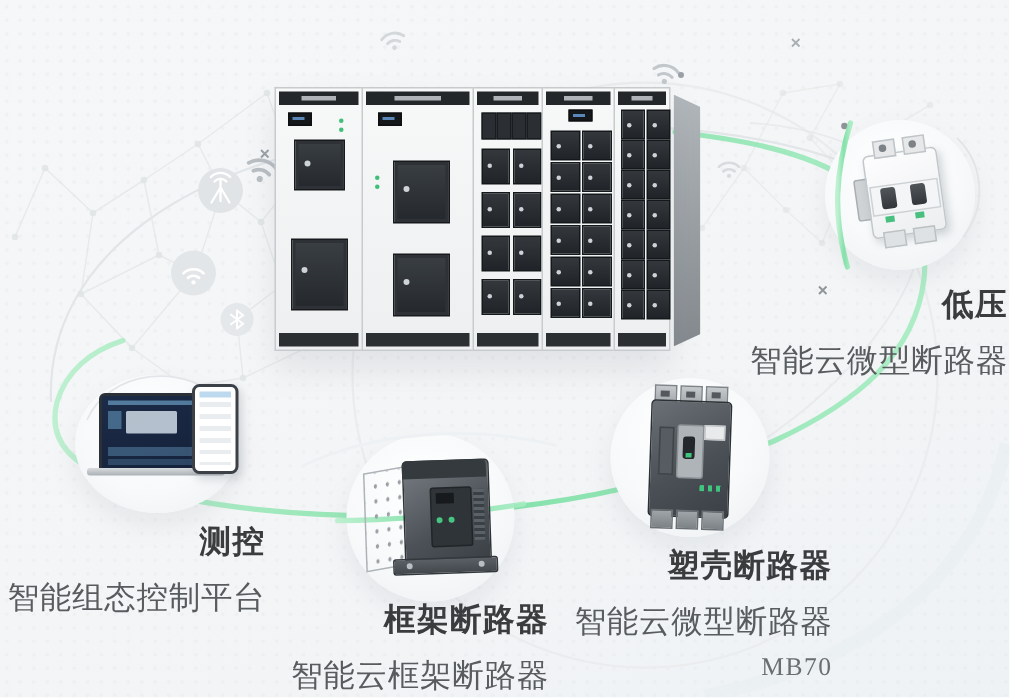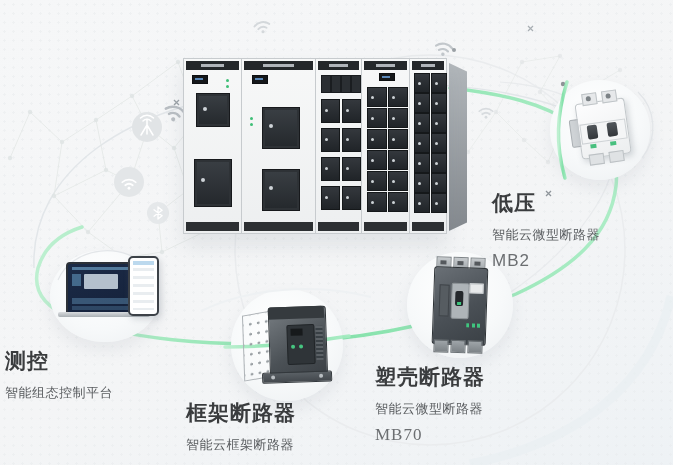--- a/index.html
+++ b/index.html
@@ -105,23 +105,23 @@
   .mccb-termb{position:absolute;bottom:0;width:13px;height:11px;background:linear-gradient(#9fa5a9,#7c8286);border:1px solid #6a7074;}
   .mccb-termb.p1{left:4px}.mccb-termb.p2{left:21px}.mccb-termb.p3{left:38px}
   .mccb-slot{position:absolute;left:8px;top:28px;width:8px;height:30px;background:#565c61;border:1px solid #3f4449;}
   .mccb-panel{position:absolute;left:20px;top:26px;width:16px;height:34px;background:#aeb4b8;border:1px solid #8c9296;border-radius:2px;}
   .mccb-tog{position:absolute;left:24px;top:34px;width:8px;height:15px;background:#24282c;border-radius:2px;}
   .mccb-tog::after{content:"";position:absolute;left:2px;top:11px;width:4px;height:3px;background:#3fc57e;}
   .mccb-label{position:absolute;left:38px;top:26px;width:12px;height:8px;background:#e8eaeb;border:1px solid #c4c8cb;}
   .mccb-leds{position:absolute;left:36px;top:66px;width:14px;height:4px;background:repeating-linear-gradient(90deg,#3fc57e 0 3px,transparent 3px 5.5px);}
 
   
-  .plabel{position:absolute;text-align:left;white-space:nowrap;}
+  .plabel{position:absolute;text-align:right;white-space:nowrap;}
   .plabel .t{font-size:21px;font-weight:bold;color:#3a3c3e;letter-spacing:1px;}
-  .plabel .s{margin-top:9px;font-size:13px;color:#595c5f;letter-spacing:.5px;}
+  .plabel .s{margin-top:9px;font-size:21px;color:#595c5f;letter-spacing:.5px;}
   .plabel .m{margin-top:7px;font-size:17px;color:#6b6e71;letter-spacing:1px;}
   #label-lv{left:492px;top:189px;width:180px;}
   #label-monitor{left:5px;top:347px;width:172px;}
   #label-frame{left:186px;top:399px;width:180px;}
   #label-molded{left:375px;top:363px;width:180px;font-family:Liberation Serif, serif;}
 </style>
 </head>
 <body>
 
 <div class="stage">
@@ -403,21 +403,20 @@
       <div class="mccb-leds"></div>
       <div class="mccb-termb p1"></div>
       <div class="mccb-termb p2"></div>
       <div class="mccb-termb p3"></div>
     </div>
   </div>
 
   <div class="plabel" id="label-lv">
     <div class="t">低压</div>
     <div class="s">智能云微型断路器</div>
-    <div class="m">MB2</div>
   </div>
 
   <div class="plabel" id="label-monitor">
     <div class="t">测控</div>
     <div class="s">智能组态控制平台</div>
   </div>
 
   <div class="plabel" id="label-frame">
     <div class="t">框架断路器</div>
     <div class="s">智能云框架断路器</div>

